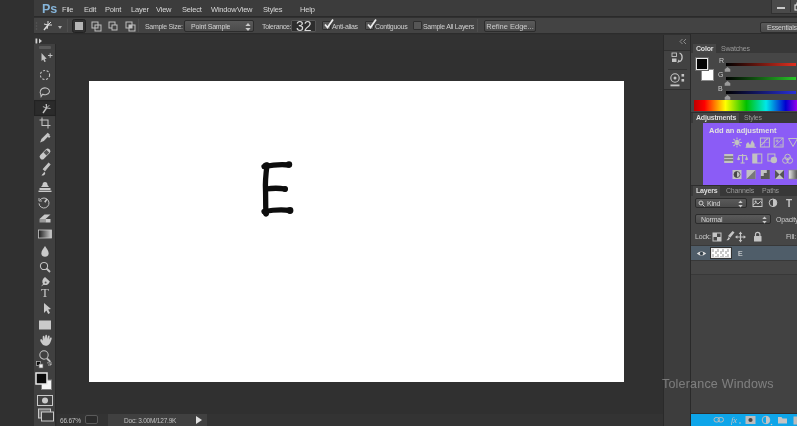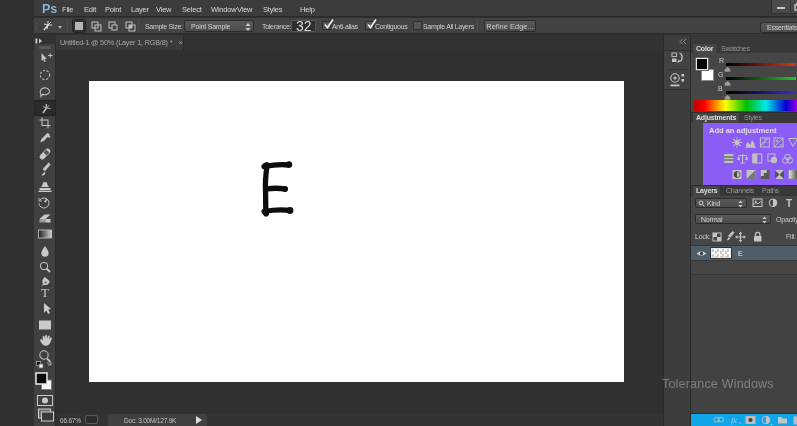--- a/index.html
+++ b/index.html
@@ -115,21 +115,20 @@
         <path d="M3.5,8 l2.2,-2.6 h-4.4 z" fill="#c9c9c9"></path>
     </svg>
   </div>
 </div>
 
 <div class="abs" id="tabrow">
   <svg width="20" height="15" style="position:absolute;left:0;top:0;">
     <rect x="1.5" y="3.5" width="1.8" height="5" fill="#cfcfcf"></rect>
     <path d="M5,3.5 l3,2.5 l-3,2.5 z" fill="#cfcfcf"></path>
   </svg>
-  <div class="tab" id="tab1">Untitled-1 @ 50% (Layer 1, RGB/8) * <span class="tx">×</span></div>
 </div>
 
 <div class="abs" id="toolbar">
 <div style="position:absolute;left:5px;top:2px;width:12px;height:3px;background:#5a5a5a;border-radius:1px;"></div>
 <svg width="22" height="376" style="position:absolute;left:0;top:6px;">
   <g stroke="#c2c2c2" fill="none" stroke-width="1.05">
 
     <g transform="translate(11,8)">
       <path d="M-3.5,-5 L-3.5,3 L-1.8,1.4 L-0.6,4 L0.8,3.4 L-0.3,0.9 L1.7,0.7 Z" fill="#c2c2c2" stroke="none"></path>
       <path d="M3,-2.5 h4.5 M5.2,-4.7 v4.5" stroke-width="1"></path>

